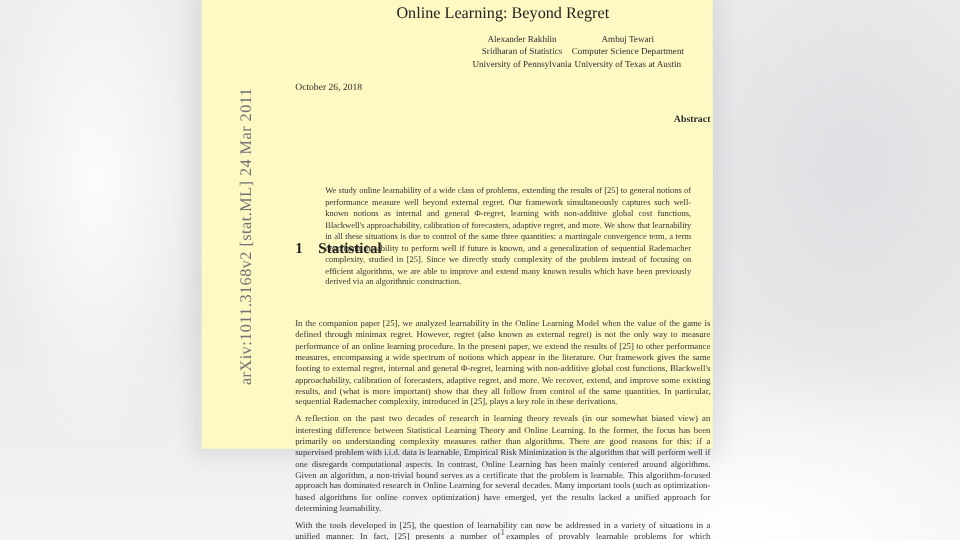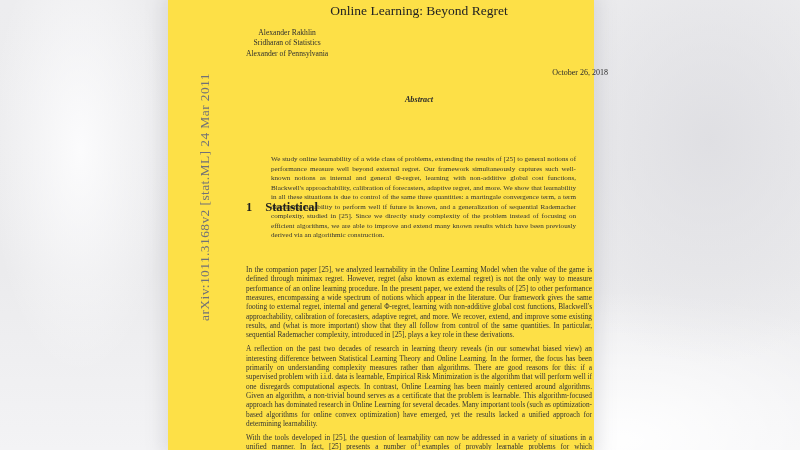--- a/index.html
+++ b/index.html
@@ -8,52 +8,52 @@
     font-family: "Liberation Serif", "DejaVu Serif", serif;
     background:
       radial-gradient(ellipse 260px 320px at 710px 140px, rgba(222,222,226,0.9) 0%, rgba(222,222,226,0) 70%),
       radial-gradient(ellipse 120px 300px at 80px 150px, rgba(253,253,254,0.9) 0%, rgba(253,253,254,0) 75%),
       radial-gradient(ellipse 420px 200px at 620px 440px, rgba(255,255,255,0.95) 0%, rgba(255,255,255,0) 75%),
       linear-gradient(180deg, #ededef 0%, #ebebed 60%, #f3f3f5 100%);
     position: relative;
   }
   .page {
     position: absolute;
-    left: 168px; top: 0; width: 426px; height: 450px;
-    background: #fde047;
+    left: 168px; top: 0; width: 426px; height: 374px;
+    background: #fef9c3;
     box-shadow: 0 0 16px 6px rgba(130,130,140,0.18);
     color: #2b2b2b;
   }
   .arxiv-stamp {
     position: absolute;
     left: 205px; top: 197px;
     transform: translate(-50%, -50%) rotate(-90deg);
     white-space: nowrap;
     font-size: 13.5px;
     letter-spacing: 0.4px;
     color: #717177;
   }
   .content { position: absolute; left: 78px; top: 0; width: 346px; }
   .title {
     position: absolute; top: 3px; left: 0; width: 100%;
     text-align: center; font-size: 13.5px; color: #222;
   }
   .authors {
     position: absolute; top: 28px; left: 0; width: 100%;
-    display: flex; justify-content: flex-start;
+    display: flex; justify-content: flex-end;
     padding-right: 22px;
   }
   .author { text-align: center; font-size: 7.6px; line-height: 10.4px; color: #2e2e2e; }
   .date {
-    position: absolute; top: 68px; left: 16px; width: 100%;
-    text-align: right; font-size: 8px;
+    position: absolute; top: 68px; left: 0; width: 100%;
+    text-align: left; font-size: 8px;
   }
   .abstract-heading {
     position: absolute; top: 95px; left: 0; width: 100%;
-    text-align: center; font-weight: bold; font-size: 8.2px; font-style: italic;
+    text-align: right; font-weight: bold; font-size: 8.2px;
   }
   .abstract-text {
     position: absolute; top: 108px; left: 25px; width: 305px;
     font-size: 7.1px; line-height: 9.55px;
     text-align: justify; color: #333; margin-top: 47px;
   }
   .section-heading {
     position: absolute; top: 200px; left: 0;
     font-size: 12.5px; font-weight: bold; color: #1f1f1f;
   }
@@ -75,21 +75,26 @@
 <div class="page">
 
   <div class="content">
 
     <div class="title">Online Learning: Beyond Regret</div>
 
     <div class="authors">
       <div class="author">
         <div>Alexander Rakhlin</div>
         <div>Sridharan of Statistics</div>
-        <div>Alexander of Pennsylvania</div>
+        <div>University of Pennsylvania</div>
+      </div>
+      <div class="author">
+        <div>Ambuj Tewari</div>
+        <div>Computer Science Department</div>
+        <div>University of Texas at Austin</div>
       </div>
     </div>
 
     <div class="date">October 26, 2018</div>
 
     <div class="abstract-heading">Abstract</div>
     <div class="abstract-text">We study online learnability of a wide class of problems, extending the results of [25] to general notions of performance measure well beyond external regret. Our framework simultaneously captures such well-known notions as internal and general Φ-regret, learning with non-additive global cost functions, Blackwell's approachability, calibration of forecasters, adaptive regret, and more. We show that learnability in all these situations is due to control of the same three quantities: a martingale convergence term, a term describing the ability to perform well if future is known, and a generalization of sequential Rademacher complexity, studied in [25]. Since we directly study complexity of the problem instead of focusing on efficient algorithms, we are able to improve and extend many known results which have been previously derived via an algorithmic construction.</div>
 
     <div class="section-heading">
       <span class="sec-num">1</span><span>Statistical</span>

